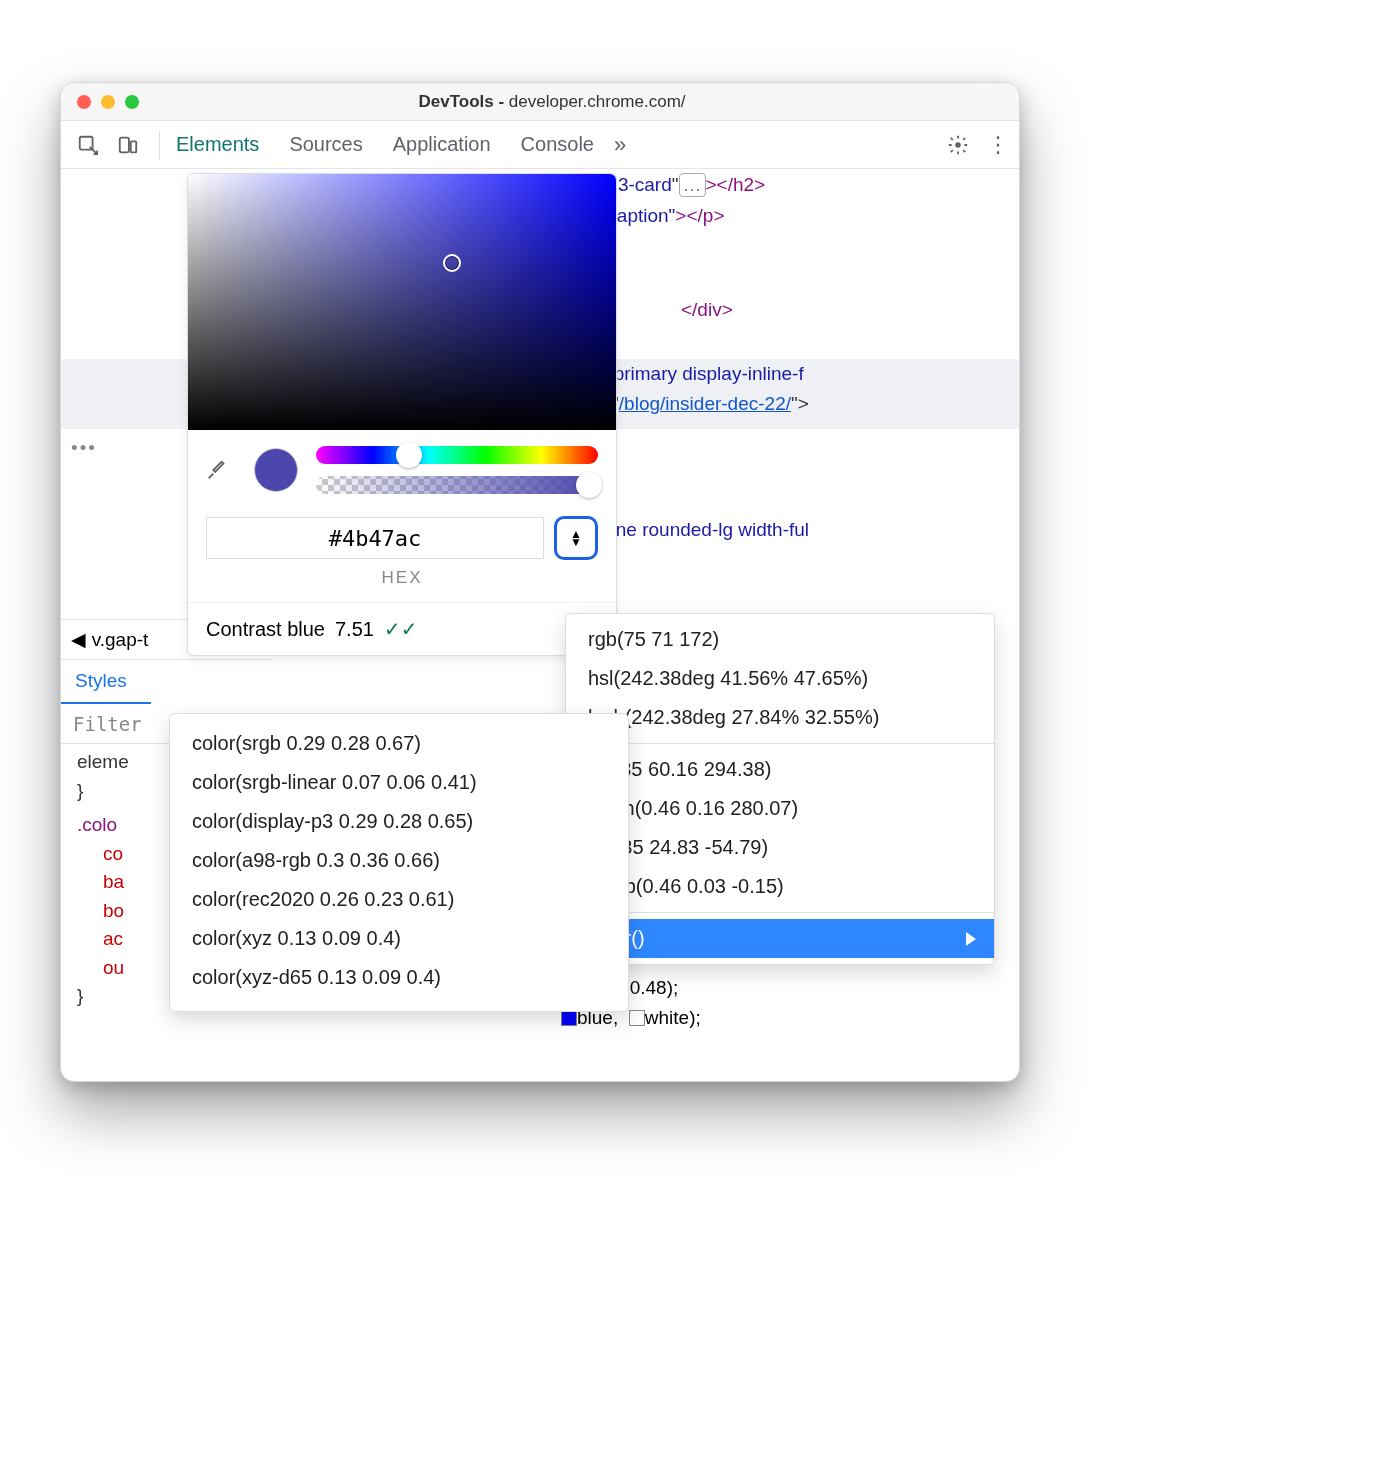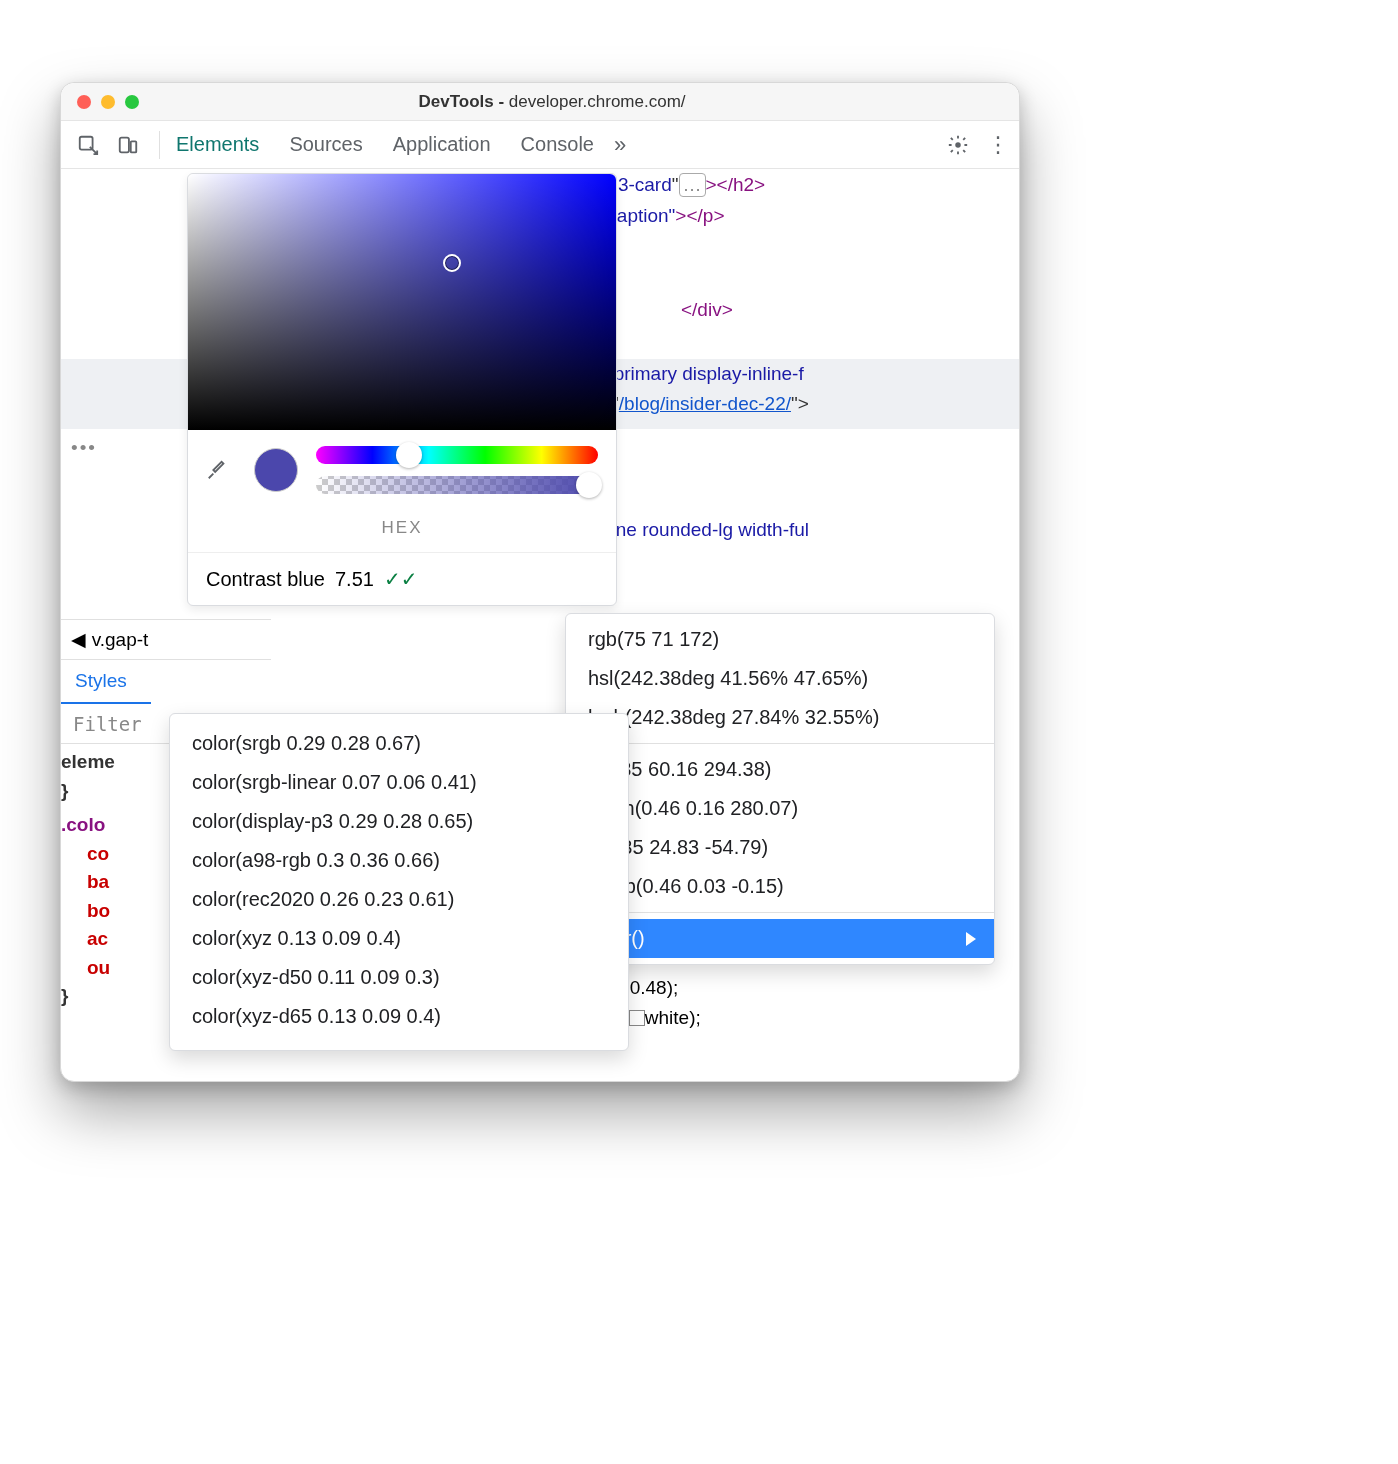--- a/index.html
+++ b/index.html
@@ -38,21 +38,21 @@
   .source .link { color:#1155cc; text-decoration: underline; }
   .source .row-hi { background:#eef0f3; }
   .triple { position:absolute; left:10px; top:268px; color:#888; letter-spacing:2px; }
 
   
   .left-bottom { position:absolute; left:0; top:536px; width:210px; border-top:1px solid #e0e0e0; }
   .crumb { height:40px; display:flex; align-items:center; padding:0 10px; font-family:Menlo,monospace; font-size:19px; border-bottom:1px solid #e0e0e0; }
   .crumb .arr { margin-right:6px; }
   .subtab { height:44px; display:flex; align-items:center; padding:0 14px; font-size:19px; color:#1a73e8; border-bottom:2px solid #1a73e8; width:90px; }
   .filter { height:40px; font-family:Menlo,monospace; font-size:19px; color:#888; padding:0 12px; border-bottom:1px solid #e0e0e0; display:flex; align-items:center; }
-  .cssblock { font-family:Menlo,monospace; font-size:19px; padding:4px 0; color:#333; line-height:1.5;font-weight:bold; }
+  .cssblock { font-family:Menlo,monospace; font-size:19px; padding:4px 16px; color:#333; line-height:1.5; }
   .cssblock .sel { color:#881280; }
   .cssblock .prop { color:#c80000; }
 
   
   .picker {
     position:absolute; left:126px; top:90px; width:430px; background:#fff;
     border:1px solid #dadce0; border-radius:6px; box-shadow:0 4px 10px rgba(0,0,0,.08);
     z-index:5;
   }
   .spectrum { height:256px; border-radius:6px 6px 0 0; position:relative;
@@ -212,20 +212,27 @@
       <div class="swatch"></div>
       <div class="sliders">
         <div class="hue">
             <div class="slider-thumb"></div>
           </div>
         <div class="alpha">
             <div class="slider-thumb"></div>
           </div>
       </div>
     </div>
+    <div class="hex-row">
+      <input class="hex-input" value="#4b47ac" style="">
+      <div class="cycle">
+          <span>▲</span>
+          <span>▼</span>
+        </div>
+    </div>
     <div class="hex-label">HEX</div>
     <div class="divider"></div>
     <div class="contrast">
       <span>Contrast blue</span>
       <span>7.51</span>
       <span class="checks">✓✓</span>
     </div>
   </div>
 
   <div class="menu">
@@ -244,21 +251,20 @@
     </div>
   </div>
 
   <div class="submenu">
     <div class="submenu-item">color(srgb 0.29 0.28 0.67)</div>
     <div class="submenu-item">color(srgb-linear 0.07 0.06 0.41)</div>
     <div class="submenu-item">color(display-p3 0.29 0.28 0.65)</div>
     <div class="submenu-item">color(a98-rgb 0.3 0.36 0.66)</div>
     <div class="submenu-item">color(rec2020 0.26 0.23 0.61)</div>
     <div class="submenu-item">color(xyz 0.13 0.09 0.4)</div>
-    <div class="submenu-item">color(xyz-d50 0.11 0.09 0.3)</div>
     <div class="submenu-item">color(xyz-d65 0.13 0.09 0.4)</div>
   </div>
 
   <div class="below">
     <div>26 0.26 0.48);</div>
     <div>
       <span class="sw blue"></span><span>blue</span>,&nbsp;
       <span class="sw white"></span><span>white</span><span>);</span>
     </div>
   </div>

